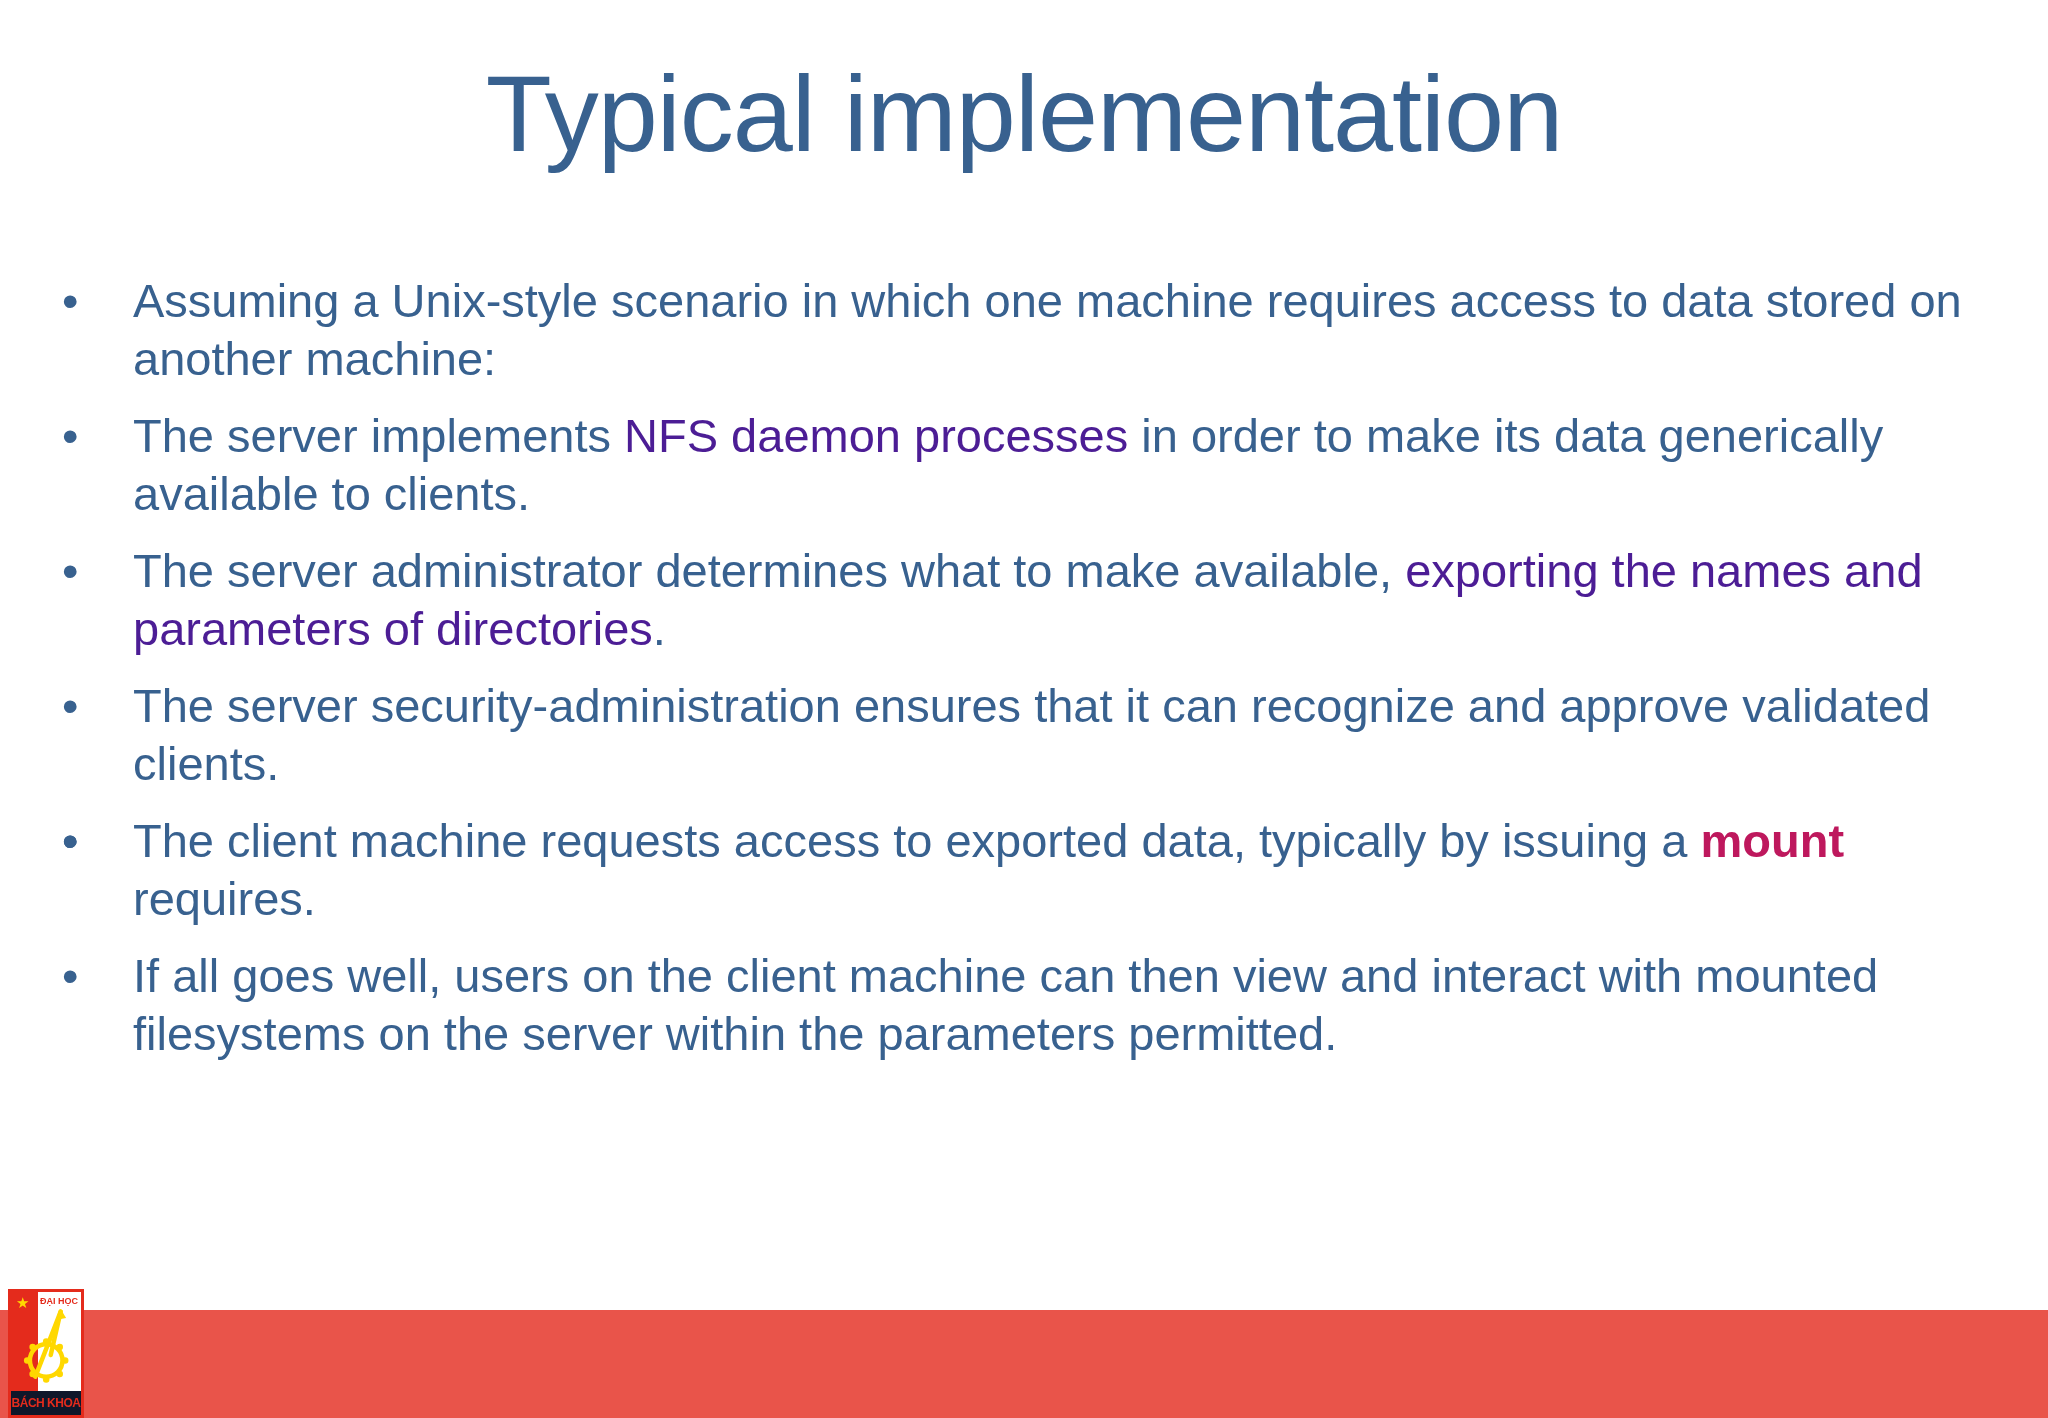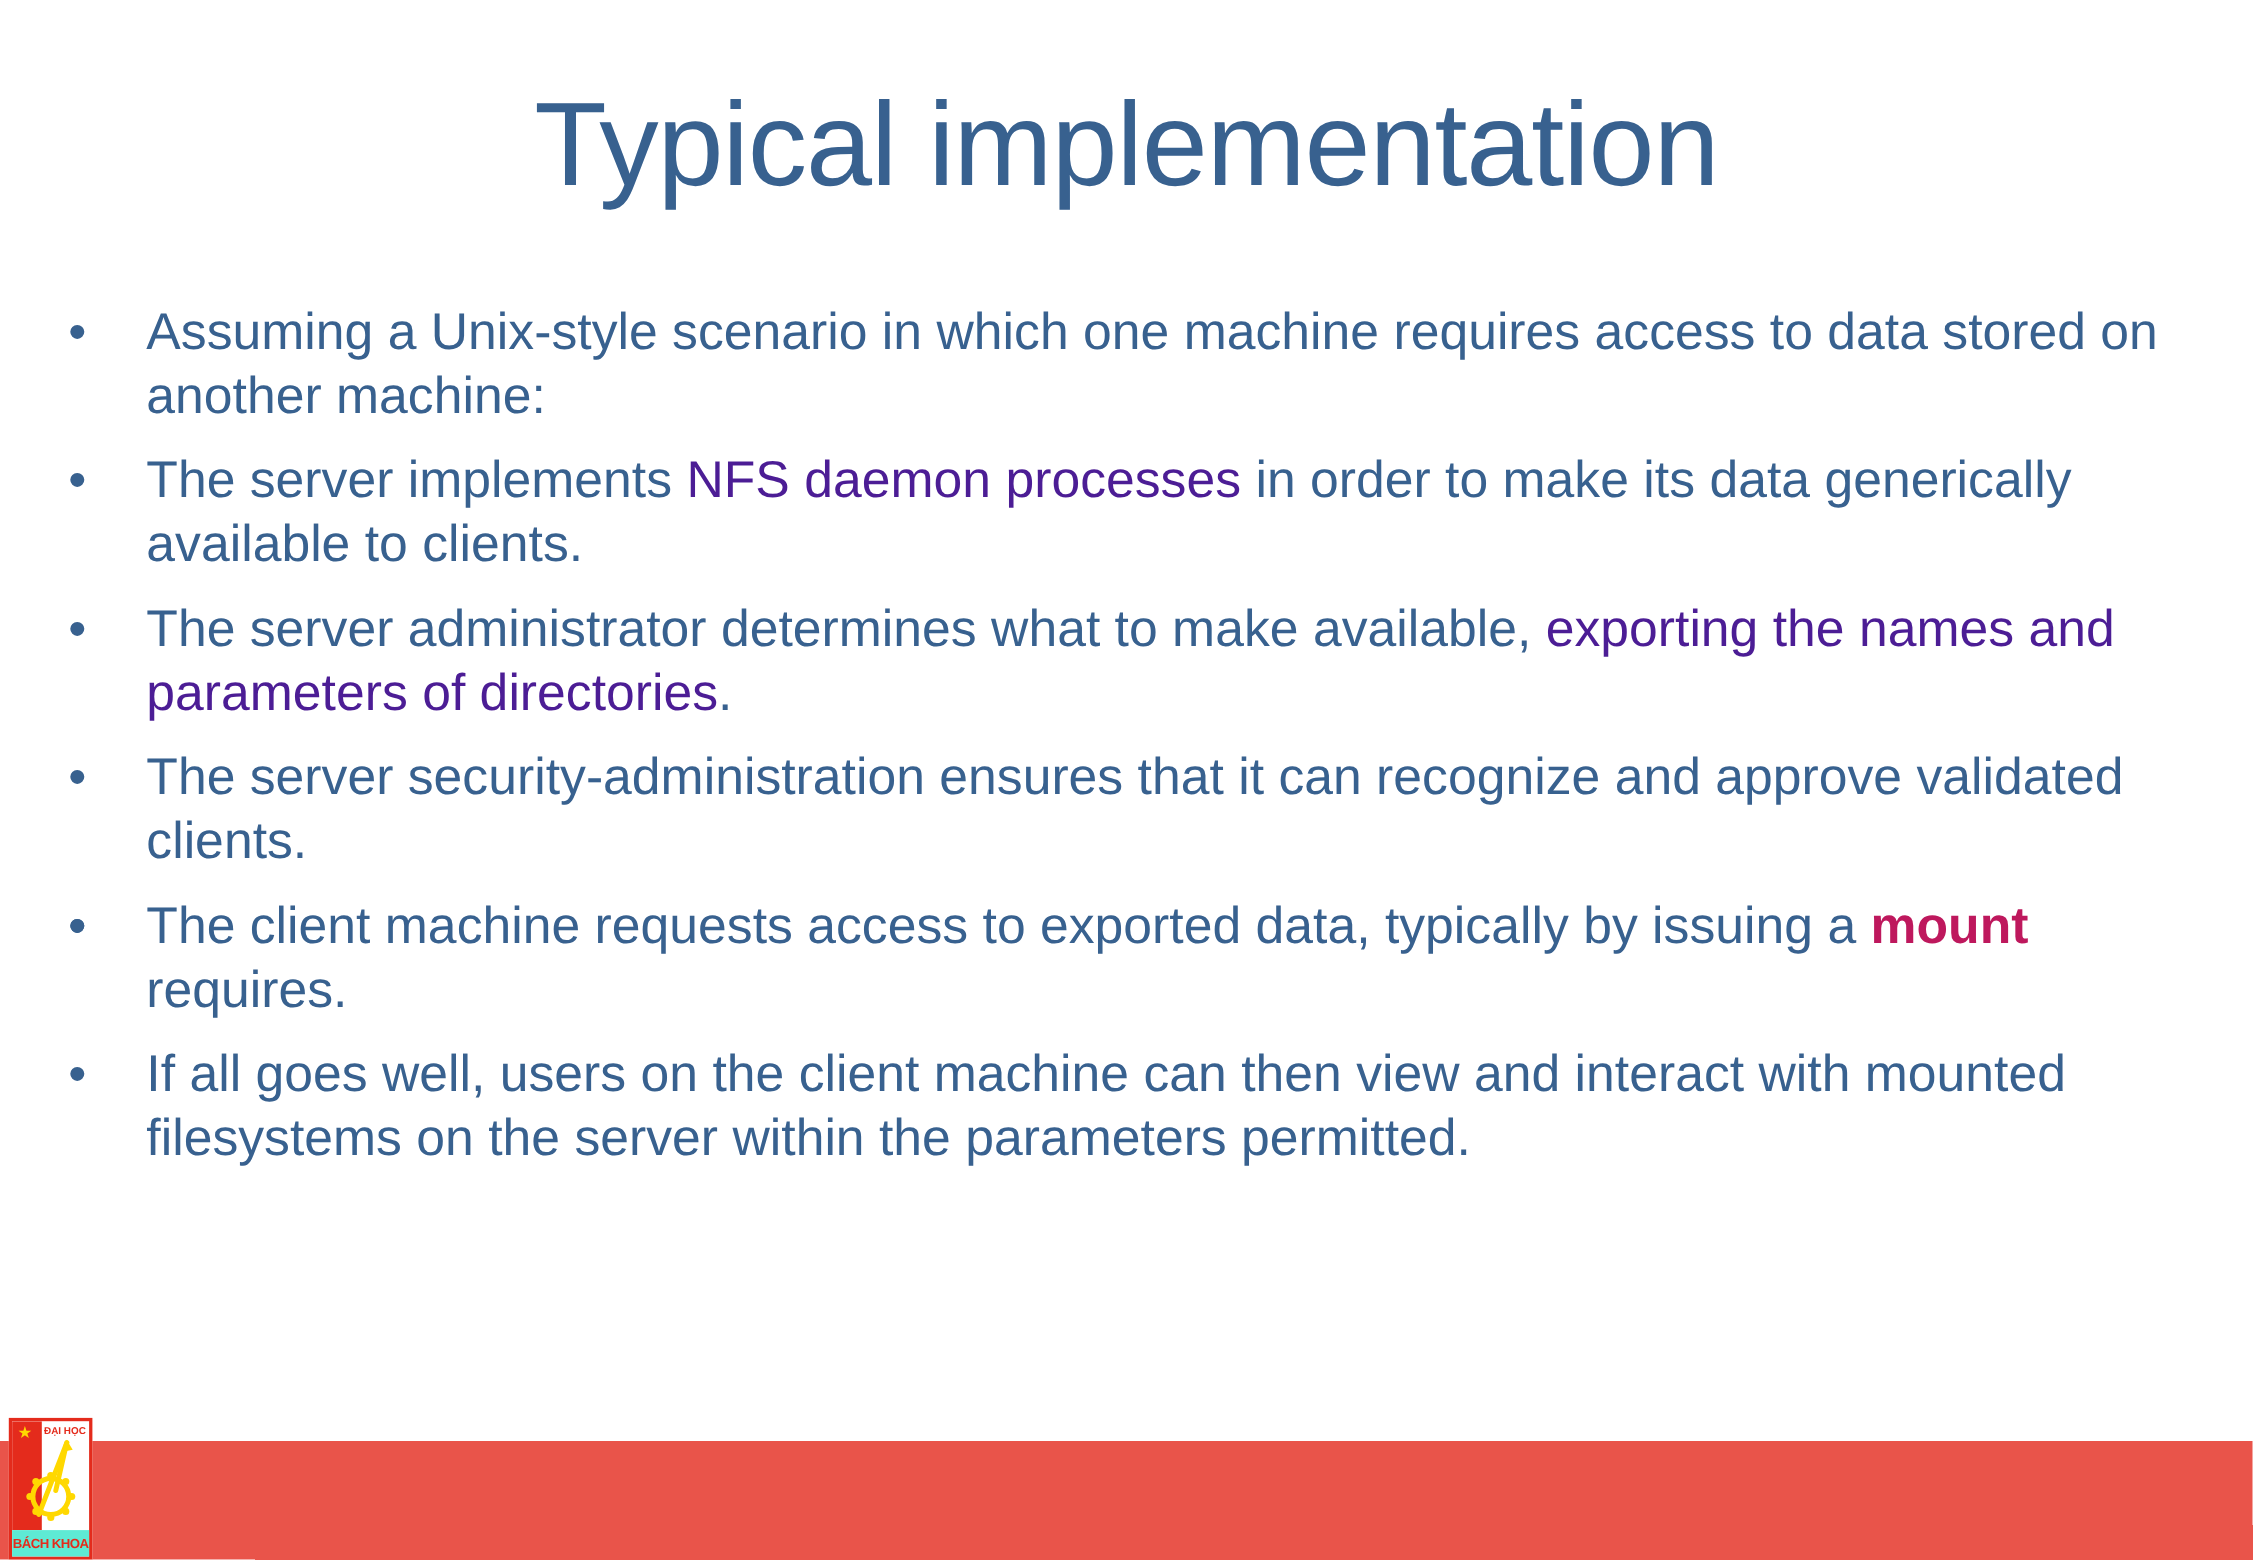--- a/index.html
+++ b/index.html
@@ -21,21 +21,21 @@
     position: absolute;
     top: 52px;
     left: 0;
     right: 0;
     text-align: center;
     font-size: 108px;
     line-height: 1.15;
     font-weight: 400;
     color: #38618F;
     letter-spacing: -1px;
-    margin: 17px;
+    margin: 0;
   }
 
   
   .bullets {
     position: absolute;
     top: 272px;
     left: 62px;
     width: 1945px;
     list-style: none;
     margin: 0;
@@ -117,21 +117,21 @@
   }
   .logo-compass {
     position: absolute;
     left: 9px;
     top: 16px;
     width: 56px;
     height: 76px;
   }
   .logo-bottom-band {
     flex: 0 0 24px;
-    background: #5eead4;
+    background: #0f172a;
     display: flex;
     align-items: center;
     justify-content: center;
     text-align: center;
   }
   .logo-bottom-text {
     font-size: 12px;
     font-weight: bold;
     color: #E42B1C;
     letter-spacing: -0.5px;

